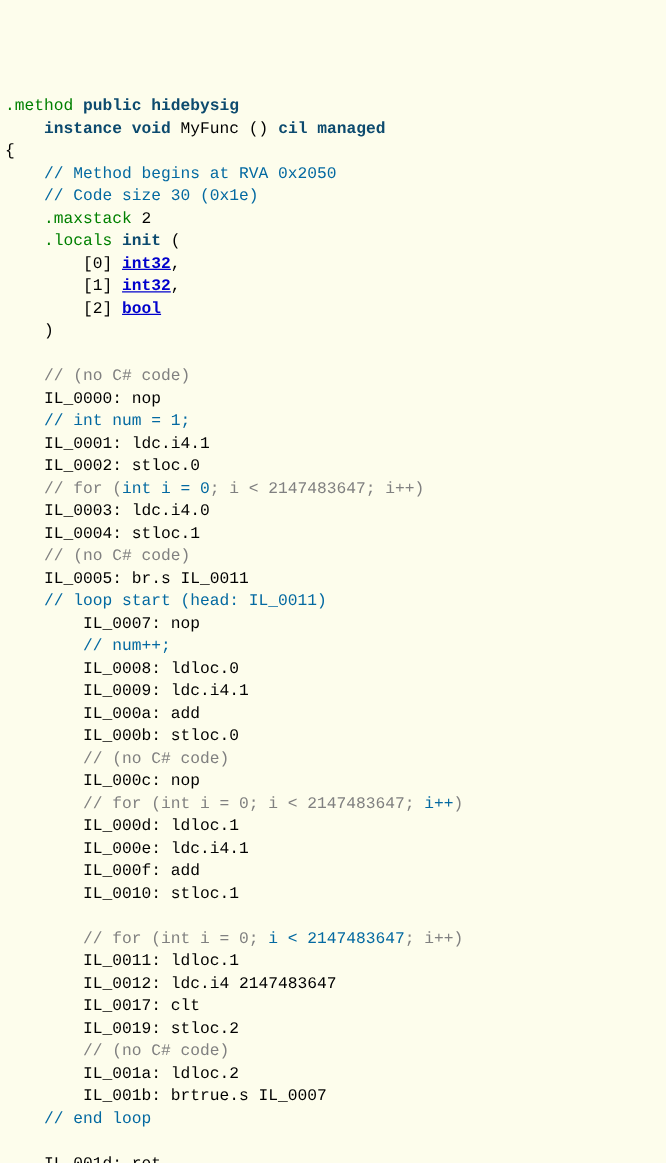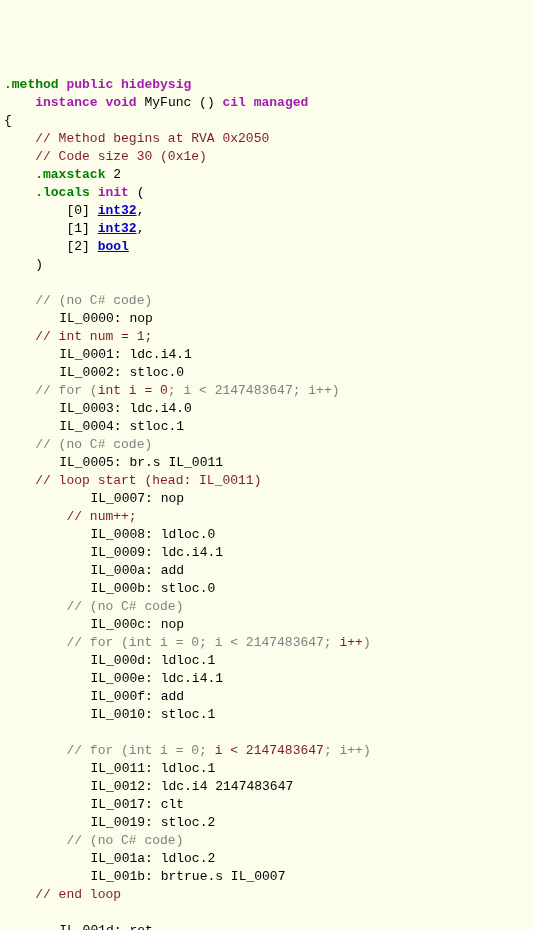--- a/index.html
+++ b/index.html
@@ -8,27 +8,27 @@
     background: #fdfdec;
     font-family: Consolas, "Courier New", monospace;
     font-size: 13px;
     line-height: 18px;
     color: #000;
     width: 533px;
     box-sizing: border-box;
     white-space: pre;
   }
   .line { display: block; min-height: 18px; }
-  .kw-dir { color: #008000; font-weight: bold; }   
-  .kw-blue { color: #a21caf; font-weight: bold; }  
+  .kw-dir { color: #008000; font-weight: normal; }   
+  .kw-blue { color: #0c4a6e; font-weight: bold; }  
   .kw-type { color: #0000cc; font-weight: bold; text-decoration: underline; }
-  .comment { color: #7f1d1d; font-family: Liberation Mono, monospace; }
+  .comment { color: #0369a1; font-family: Liberation Mono, monospace; }
   .comment-grey { color: #808080; }
   .opcode { color: #000000; }
-  .label { color: #000; margin-left: 24px; }
+  .label { color: #000; }
   .plain { color: #000; }
 </style>
 </head>
 <body>
 
 
 
 <div id="code"><span class="line"><span></span><span class="kw-dir">.method</span><span class="plain"> </span><span class="kw-blue">public</span><span class="plain"> </span><span class="kw-blue">hidebysig</span></span><span class="line"><span>    </span><span class="kw-blue">instance</span><span class="plain"> </span><span class="kw-blue">void</span><span class="plain"> MyFunc () </span><span class="kw-blue">cil managed</span></span><span class="line"><span></span><span class="plain">{</span></span><span class="line"><span>    </span><span class="comment">// Method begins at RVA 0x2050</span></span><span class="line"><span>    </span><span class="comment">// Code size 30 (0x1e)</span></span><span class="line"><span>    </span><span class="kw-dir">.maxstack</span><span class="plain"> 2</span></span><span class="line"><span>    </span><span class="kw-dir">.locals</span><span class="plain"> </span><span class="kw-blue">init</span><span class="plain"> (</span></span><span class="line"><span>        </span><span class="plain">[0] </span><span class="kw-type">int32</span><span class="plain">,</span></span><span class="line"><span>        </span><span class="plain">[1] </span><span class="kw-type">int32</span><span class="plain">,</span></span><span class="line"><span>        </span><span class="plain">[2] </span><span class="kw-type">bool</span></span><span class="line"><span>    </span><span class="plain">)</span></span><span class="line"><span></span></span><span class="line"><span>    </span><span class="comment-grey">// </span><span class="comment-grey">(no C# code)</span></span><span class="line"><span>    </span><span class="label">IL_0000: </span><span class="opcode">nop</span></span><span class="line"><span>    </span><span class="comment">// int num = 1;</span></span><span class="line"><span>    </span><span class="label">IL_0001: </span><span class="opcode">ldc.i4.1</span></span><span class="line"><span>    </span><span class="label">IL_0002: </span><span class="opcode">stloc.0</span></span><span class="line"><span>    </span><span class="comment-grey">// for (</span><span class="comment">int i = 0</span><span class="comment-grey">; i &lt; 2147483647; i++)</span></span><span class="line"><span>    </span><span class="label">IL_0003: </span><span class="opcode">ldc.i4.0</span></span><span class="line"><span>    </span><span class="label">IL_0004: </span><span class="opcode">stloc.1</span></span><span class="line"><span>    </span><span class="comment-grey">// (no C# code)</span></span><span class="line"><span>    </span><span class="label">IL_0005: </span><span class="opcode">br.s</span><span class="plain"> IL_0011</span></span><span class="line"><span>    </span><span class="comment">// loop start (head: IL_0011)</span></span><span class="line"><span>        </span><span class="label">IL_0007: </span><span class="opcode">nop</span></span><span class="line"><span>        </span><span class="comment">// num++;</span></span><span class="line"><span>        </span><span class="label">IL_0008: </span><span class="opcode">ldloc.0</span></span><span class="line"><span>        </span><span class="label">IL_0009: </span><span class="opcode">ldc.i4.1</span></span><span class="line"><span>        </span><span class="label">IL_000a: </span><span class="opcode">add</span></span><span class="line"><span>        </span><span class="label">IL_000b: </span><span class="opcode">stloc.0</span></span><span class="line"><span>        </span><span class="comment-grey">// (no C# code)</span></span><span class="line"><span>        </span><span class="label">IL_000c: </span><span class="opcode">nop</span></span><span class="line"><span>        </span><span class="comment-grey">// for (int i = 0; i &lt; 2147483647; </span><span class="comment">i++</span><span class="comment-grey">)</span></span><span class="line"><span>        </span><span class="label">IL_000d: </span><span class="opcode">ldloc.1</span></span><span class="line"><span>        </span><span class="label">IL_000e: </span><span class="opcode">ldc.i4.1</span></span><span class="line"><span>        </span><span class="label">IL_000f: </span><span class="opcode">add</span></span><span class="line"><span>        </span><span class="label">IL_0010: </span><span class="opcode">stloc.1</span></span><span class="line"><span></span></span><span class="line"><span>        </span><span class="comment-grey">// for (int i = 0; </span><span class="comment">i &lt; 2147483647</span><span class="comment-grey">; i++)</span></span><span class="line"><span>        </span><span class="label">IL_0011: </span><span class="opcode">ldloc.1</span></span><span class="line"><span>        </span><span class="label">IL_0012: </span><span class="opcode">ldc.i4</span><span class="plain"> 2147483647</span></span><span class="line"><span>        </span><span class="label">IL_0017: </span><span class="opcode">clt</span></span><span class="line"><span>        </span><span class="label">IL_0019: </span><span class="opcode">stloc.2</span></span><span class="line"><span>        </span><span class="comment-grey">// (no C# code)</span></span><span class="line"><span>        </span><span class="label">IL_001a: </span><span class="opcode">ldloc.2</span></span><span class="line"><span>        </span><span class="label">IL_001b: </span><span class="opcode">brtrue.s</span><span class="plain"> IL_0007</span></span><span class="line"><span>    </span><span class="comment">// end loop</span></span><span class="line"><span></span></span><span class="line"><span>    </span><span class="label">IL_001d: </span><span class="opcode">ret</span></span></div>
 
 

